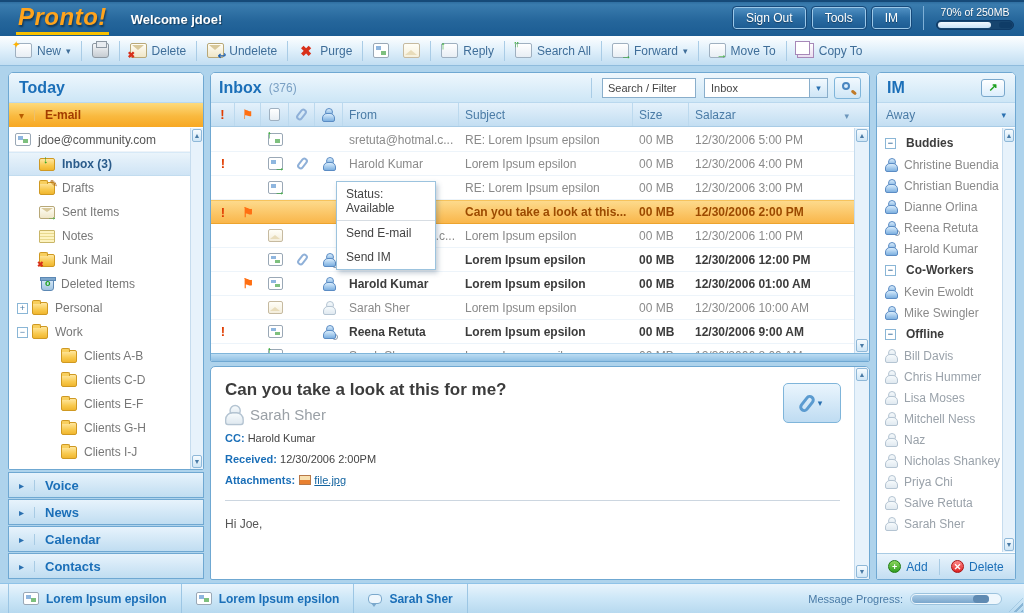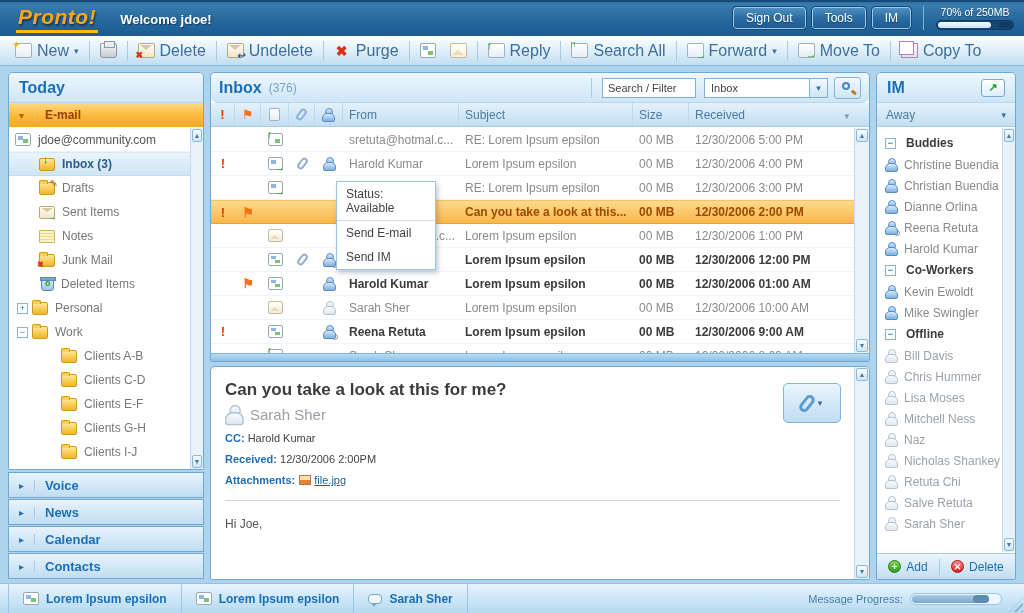--- a/index.html
+++ b/index.html
@@ -3,40 +3,40 @@
 <meta charset="utf-8">
 <style>
   * { margin:0; padding:0; box-sizing:border-box; }
   html,body { width:1024px; height:613px; font-family:"Liberation Sans", sans-serif; }
   .app { position:relative; width:1024px; height:613px; background:#aed3ec; overflow:hidden; }
 
   
   .topbar { position:absolute; top:0; left:0; right:0; height:36px;
     background:linear-gradient(180deg,#5e9cc6 0%,#2f6fa1 0%,#3a7cae 8%,#25669b 55%,#1b5c93 100%);
     border-top:2px solid #164a78; display:flex; align-items:center; }
-  .logo { font-size:21px; font-weight:800; font-style:italic; color:#ffa41c; margin-left:16px;
+  .logo { font-size:24px; font-weight:800; font-style:italic; color:#ffa41c; margin-left:16px;
     letter-spacing:.5px; text-shadow:1px 2px 2px rgba(0,0,0,.45); border-bottom:3px solid #f8c000; padding:0 2px 1px 2px; }
   .welcome { color:#fff; font-size:13px; font-weight:bold; margin-left:22px; text-shadow:1px 1px 1px rgba(0,0,0,.4); }
   .top-right { position:absolute; right:10px; top:4px; display:flex; align-items:center; gap:6px; }
   .top-btn { height:22px; padding:0 12px; font-size:12px; color:#fff; font-family:"Liberation Sans",sans-serif;
     background:linear-gradient(#4f8fc2,#2a6ca3 50%,#1d5c93); border:1px solid #9cc8e8; outline:1px solid #16497a;
     border-radius:3px; cursor:pointer; text-shadow:0 1px 1px rgba(0,0,0,.4); }
   .top-sep { width:1px; height:24px; background:#7fb0d6; margin:0 6px; }
   .storage { width:78px; }
   .storage-label { color:#fff; font-size:10.5px; text-align:center; margin-bottom:2px; text-shadow:0 1px 1px rgba(0,0,0,.4); }
   .storage-bar { position:relative; height:10px; border-radius:6px; background:#17456f; border:1px solid #0e3a66; overflow:hidden; }
   .storage-fill { position:absolute; left:1px; top:1px; bottom:1px; border-radius:5px; background:linear-gradient(#f2f9ff,#c9e2f6); }
   .storage-knob { position:absolute; right:1px; top:1px; bottom:1px; width:13px; border-radius:5px; background:#0f3c67; }
 
   
   .toolbar { position:absolute; top:36px; left:0; right:0; height:30px;
     background:linear-gradient(#fdfeff,#e2f1fb 45%,#c2def2); border-bottom:1px solid #8fbcdd;
     display:flex; align-items:center; padding-left:8px; }
   .tb-item { display:flex; align-items:center; gap:5px; padding:3px 7px; border-radius:3px; cursor:pointer; }
-  .tlabel { font-size:16px; color:#3f6e99; }
+  .tlabel { font-size:12px; color:#3f6e99; }
   .tarrow { font-size:9px; color:#3f6e99; }
   .tsep { width:1px; height:20px; background:#a9cce6; margin:0 3px; }
 
   .ticon { position:relative; display:inline-block; width:17px; height:15px; }
   .env { background:linear-gradient(#fffef6,#efe6c8); border:1px solid #b8a878; border-radius:2px; }
   .env::before { content:""; position:absolute; left:1px; top:1px; border-left:6.5px solid transparent;
     border-right:6.5px solid transparent; border-top:5px solid #d8c89a; }
   .sheet { background:linear-gradient(#ffffff,#e8eef4); border:1px solid #9fb0c0; border-radius:2px; }
   .new-mail-icon  { composes:none; background:linear-gradient(#fff,#e8eef4); border:1px solid #9fb0c0; border-radius:2px; }
   .new-mail-icon::after { content:"✦"; position:absolute; left:-4px; top:-5px; color:#ffb300; font-size:10px; }
@@ -96,21 +96,21 @@
 
   .side-panels { position:absolute; left:8px; top:406px; width:196px; }
   .cpanel { height:26px; margin-bottom:1px; background:linear-gradient(#e7f3fc,#c0ddf1); border:1px solid #6fa8d2;
     display:flex; align-items:center; cursor:pointer; }
   .cpanel-arrow { width:26px; text-align:center; color:#2a70b0; font-size:10px; border-right:1px solid #a8cbe4; }
   .cpanel-label { font-size:13px; font-weight:bold; color:#1b6fb8; padding-left:10px; }
 
   
   .list-box { left:210px; top:6px; width:660px; height:290px; }
   .list-head { height:30px; background:linear-gradient(#eef7fd,#cde6f6); border-bottom:1px solid #b9d8ee;
-    display:flex; align-items:center; padding:0 8px;border-radius:7px; }
+    display:flex; align-items:center; padding:0 8px; }
   .inbox-count { font-size:12px; color:#7aa0c4; margin-left:7px; }
   .lh-sep { width:1px; height:20px; background:#a9cce6; margin:0 10px 0 auto; }
   .search-input { width:94px; height:20px; border:1px solid #89aecb; font-size:11px; color:#444; padding:0 5px;
     font-family:"Liberation Sans",sans-serif; }
   .folder-dd { display:flex; width:124px; height:20px; border:1px solid #89aecb; background:#fff; margin-left:8px; cursor:pointer; }
   .folder-dd-val { flex:1; font-size:11px; color:#444; padding:3px 6px; }
   .dd-btn { width:18px; background:linear-gradient(#f2f9fe,#cfe6f6); border-left:1px solid #89aecb; color:#2a70b0;
     font-size:9px; text-align:center; line-height:18px; }
   .search-btn { width:27px; height:22px; margin-left:6px; background:linear-gradient(#f2f9fe,#cfe6f6);
     border:1px solid #7fb5da; border-radius:3px; position:relative; cursor:pointer; }
@@ -450,21 +450,21 @@
           </span>
         <span class="ch cicon c-clip">
             <span class="clip-icon"></span>
           </span>
         <span class="ch cicon c-pres">
             <span class="person"></span>
           </span>
         <span class="ch c-from">From</span>
         <span class="ch c-subj">Subject</span>
         <span class="ch c-size">Size</span>
-        <span class="ch c-recv" style="border-right:none;">Received</span>
+        <span class="ch c-recv" style="border-right:none;">Salazar</span>
         <span class="sort-arrow">▾</span>
       </div>
       <div class="rows" id="msg-rows">
           <div class="mrow">
             <span class="c-pri"></span>
             <span class="c-flag"></span>
             <span class="c-stat">
               <span class="msg-ico replied-icon"></span>
             </span>
             <span class="c-clip"></span>
@@ -732,21 +732,21 @@
           <div class="im-member off">
             <span class="person offline"></span>
             <span>Naz</span>
           </div>
           <div class="im-member off">
             <span class="person offline"></span>
             <span>Nicholas Shankey</span>
           </div>
           <div class="im-member off">
             <span class="person offline"></span>
-            <span>Retuta Chi</span>
+            <span>Priya Chi</span>
           </div>
           <div class="im-member off">
             <span class="person offline"></span>
             <span>Salve Retuta</span>
           </div>
           <div class="im-member off">
             <span class="person offline"></span>
             <span>Sarah Sher</span>
           </div>
         </div>

